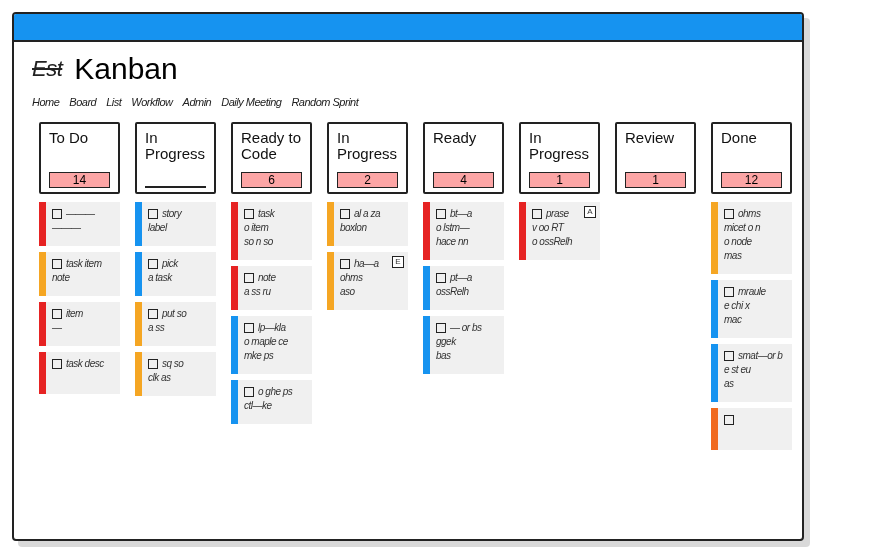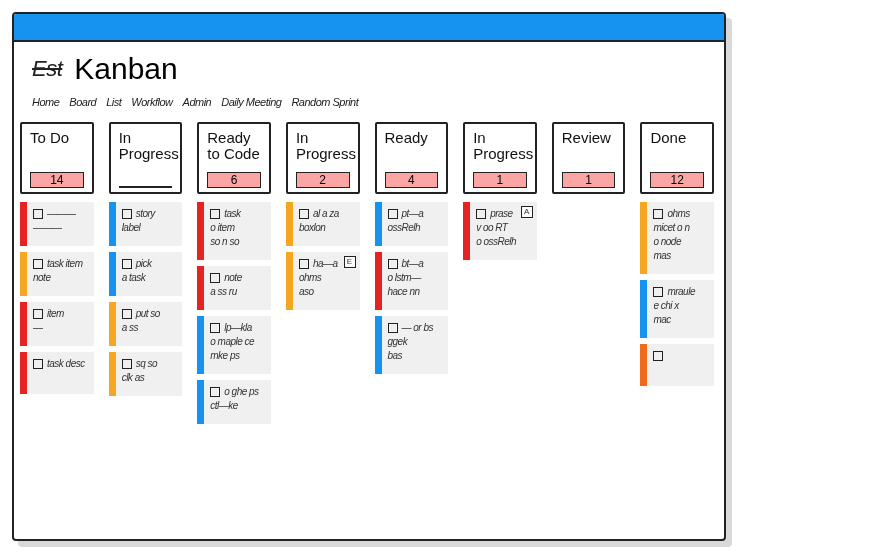--- a/index.html
+++ b/index.html
@@ -2,21 +2,21 @@
 <html><head>
 <meta charset="utf-8">
 <style>
   * { box-sizing: border-box; margin: 0; padding: 0; }
   body {
     font-family: 'Comic Sans MS', 'Segoe Script', cursive, sans-serif;
     background: #fff;
     padding: 12px;
   }
   .frame {
-    width: 714px;
+    width: 792px;
     height: 529px;
     border: 2px solid #222;
     border-radius: 4px;
     position: relative;
     background: #fff;
     box-shadow: 6px 6px 0 rgba(0,0,0,0.15);
     overflow: hidden;
   }
   .topbar {
     width: 100%;
@@ -50,21 +50,21 @@
     font-size: 11px;
     color: #222;
     font-style: italic;
   }
   .menu-item {
     white-space: nowrap;
   }
   .board {
     display: flex;
     gap: 15px;
-    padding: 10px 10px 0 6px;
+    padding: 10px 10px 0 25px;
   }
   .column {
     flex: 1 1 0;
     min-width: 0;
     display: flex;
     flex-direction: column;
   }
   .col-header {
     border: 2px solid #222;
     border-radius: 2px;
@@ -250,28 +250,28 @@
             <span class="badge">E</span>
           </div>
         </div>
       </div>
       <div class="column">
         <div class="col-header">
           <div class="col-title">Ready</div>
           <span class="col-count">4</span>
         </div>
         <div class="cards">
-          <div class="card stripe-blue">
-            <div class="card-line scribble"><span class="chip"></span><span>pt—a</span></div>
-            <div class="card-line scribble"><span>ossRelh</span></div>
-          </div>
           <div class="card stripe-red">
             <div class="card-line scribble"><span class="chip"></span><span>bt—a</span></div>
             <div class="card-line scribble"><span>o lstm—</span></div>
             <div class="card-line scribble"><span>hace nn</span></div>
+          </div>
+          <div class="card stripe-blue">
+            <div class="card-line scribble"><span class="chip"></span><span>pt—a</span></div>
+            <div class="card-line scribble"><span>ossRelh</span></div>
           </div>
           <div class="card stripe-blue">
             <div class="card-line scribble"><span class="chip"></span><span>— or bs</span></div>
             <div class="card-line scribble"><span>ggek</span></div>
             <div class="card-line scribble"><span>bas</span></div>
           </div>
         </div>
       </div>
       <div class="column">
         <div class="col-header">
@@ -304,19 +304,24 @@
             <div class="card-line scribble"><span class="chip"></span><span>ohms</span></div>
             <div class="card-line scribble"><span>micet o n</span></div>
             <div class="card-line scribble"><span>o node</span></div>
             <div class="card-line scribble"><span>mas</span></div>
           </div>
           <div class="card stripe-blue">
             <div class="card-line scribble"><span class="chip"></span><span>mraule</span></div>
             <div class="card-line scribble"><span>e chi x</span></div>
             <div class="card-line scribble"><span>mac</span></div>
           </div>
+          <div class="card stripe-blue">
+            <div class="card-line scribble"><span class="chip"></span><span>smat—or b</span></div>
+            <div class="card-line scribble"><span>e st eu</span></div>
+            <div class="card-line scribble"><span>as</span></div>
+          </div>
           <div class="card stripe-dorange">
             <div class="card-line scribble"><span class="chip"></span><span></span></div>
           </div>
         </div>
       </div>
     </div>
 </div>
 
 </body></html>

